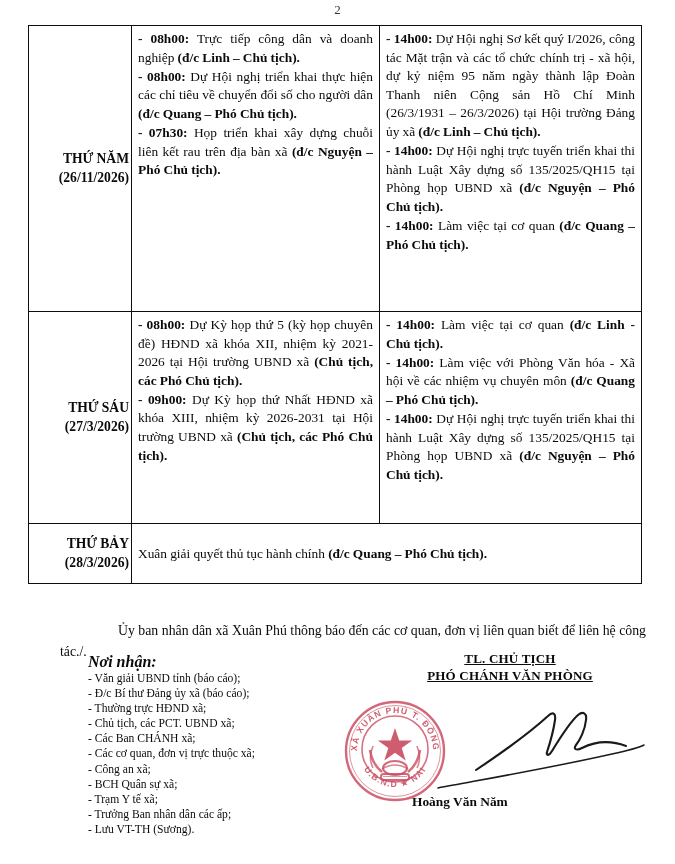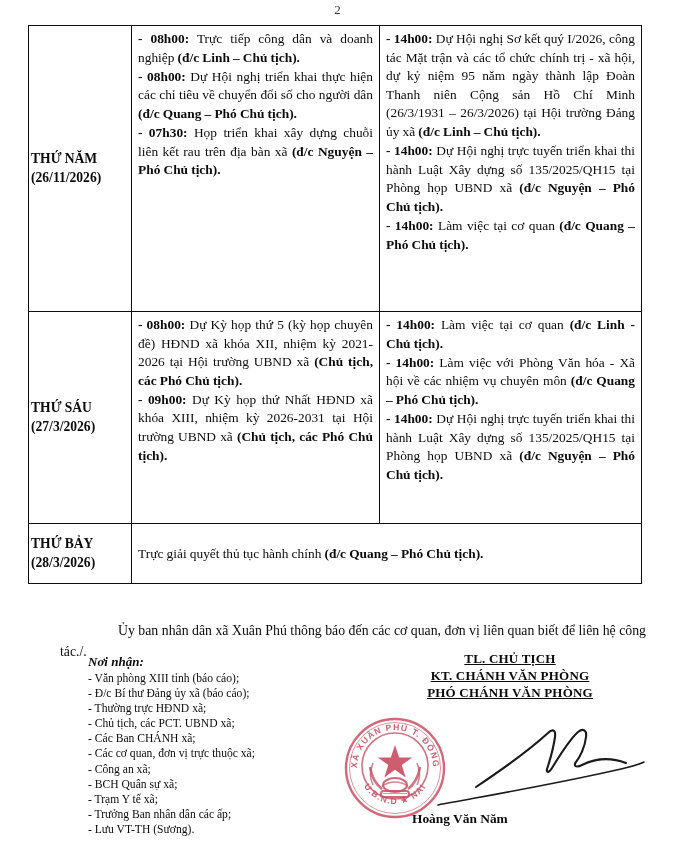--- a/index.html
+++ b/index.html
@@ -54,21 +54,21 @@
     text-align: justify;
     text-justify: inter-word;
     word-spacing: -0.2px;
   }
   col.c-day    { width: 103px; }
   col.c-am     { width: 248px; }
   col.c-pm     { width: 262px; }
 
   td.day-cell {
     vertical-align: middle;
-    text-align: left;
+    text-align: right;
     font-weight: bold;
     font-size: 13.6px;
     line-height: 19px;
     padding-left: 2px;
     padding-right: 2px;
   }
   td.day-cell .day-name { display: block; white-space: nowrap; }
   td.day-cell .day-date { display: block; white-space: nowrap; }
 
   .entry {
@@ -111,21 +111,21 @@
 
   .recipients {
     position: absolute;
     left: 88px;
     top: 4px;
     width: 270px;
   }
   .recipients-title {
     font-weight: bold;
     font-style: italic;
-    font-size: 13px;
+    font-size: 16px;
     line-height: 16px;
     margin-bottom: 1px;
   }
   .recipients ul {
     list-style: none;
     margin: 0;
     padding: 0;
   }
   .recipients li {
     font-size: 11.6px;
@@ -256,51 +256,50 @@
           </p>
         </td>
       </tr>
 
       <tr>
         <td class="day-cell row-sat">
           <span class="day-name">THỨ BẢY</span>
           <span class="day-date">(28/3/2026)</span>
         </td>
         <td class="saturday-cell row-sat" colspan="2">
-          <span>Trực giải quyết thủ tục hành chính </span><b>(đ/c Quang – Phó Chủ tịch).</b>
+          <span>Xuân giải quyết thủ tục hành chính </span><b>(đ/c Quang – Phó Chủ tịch).</b>
         </td>
       </tr>
     </tbody>
   </table>
 
   <div class="closing">Ủy ban nhân dân xã Xuân Phú thông báo đến các cơ quan, đơn vị liên quan biết để liên hệ công tác./.</div>
 
   <div class="footer">
 
     <div class="recipients">
       <div class="recipients-title">Nơi nhận:</div>
       <ul>
-        <li>- Văn phòng XIII tỉnh (báo cáo);</li>
+        <li>- Văn giải UBND tỉnh (báo cáo);</li>
         <li>- Đ/c Bí thư Đảng ủy xã (báo cáo);</li>
         <li>- Thường trực HĐND xã;</li>
         <li>- Chủ tịch, các PCT. UBND xã;</li>
         <li>- Các Ban CHÁNH xã;</li>
         <li>- Các cơ quan, đơn vị trực thuộc xã;</li>
         <li>- Công an xã;</li>
         <li>- BCH Quân sự xã;</li>
         <li>- Trạm Y tế xã;</li>
         <li>- Trưởng Ban nhân dân các ấp;</li>
         <li>- Lưu VT-TH (Sương).</li>
       </ul>
     </div>
 
     <div class="signature">
       <div class="sign-titles">
         <span>TL. CHỦ TỊCH</span>
-        <span>KT. CHÁNH VĂN PHÒNG</span>
         <span>PHÓ CHÁNH VĂN PHÒNG</span>
       </div>
 
       <div class="sign-area">
 
         <div class="seal">
           <svg viewBox="0 0 106 106" width="106" height="106" aria-hidden="true">
             <defs>
               <path id="sealTop" d="M 15,53 A 38,38 0 0 1 91,53"></path>
               <path id="sealBot" d="M 17,53 A 36,36 0 0 0 89,53"></path>

